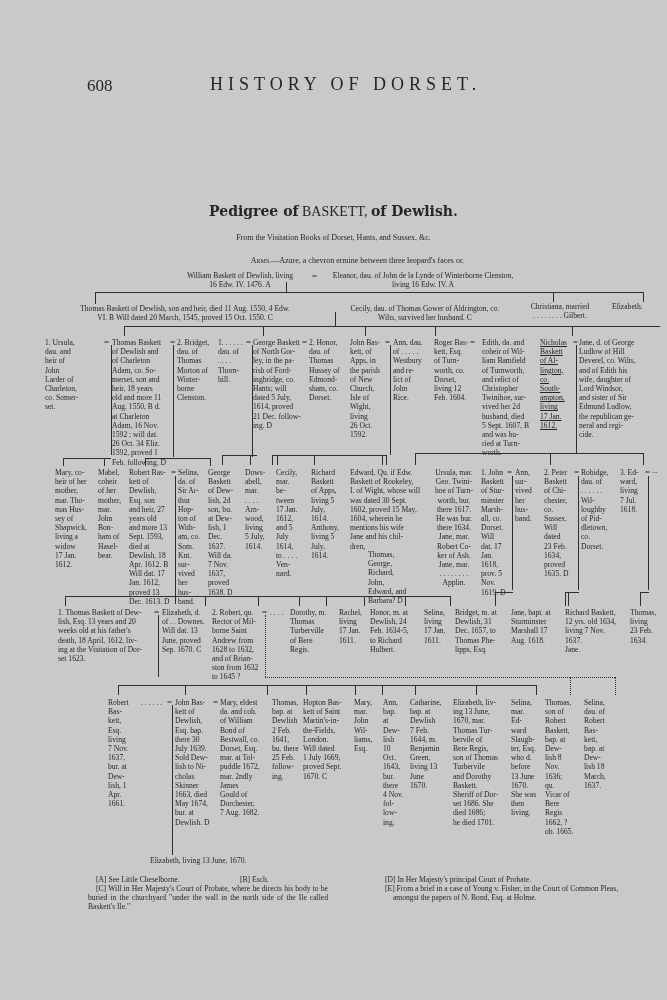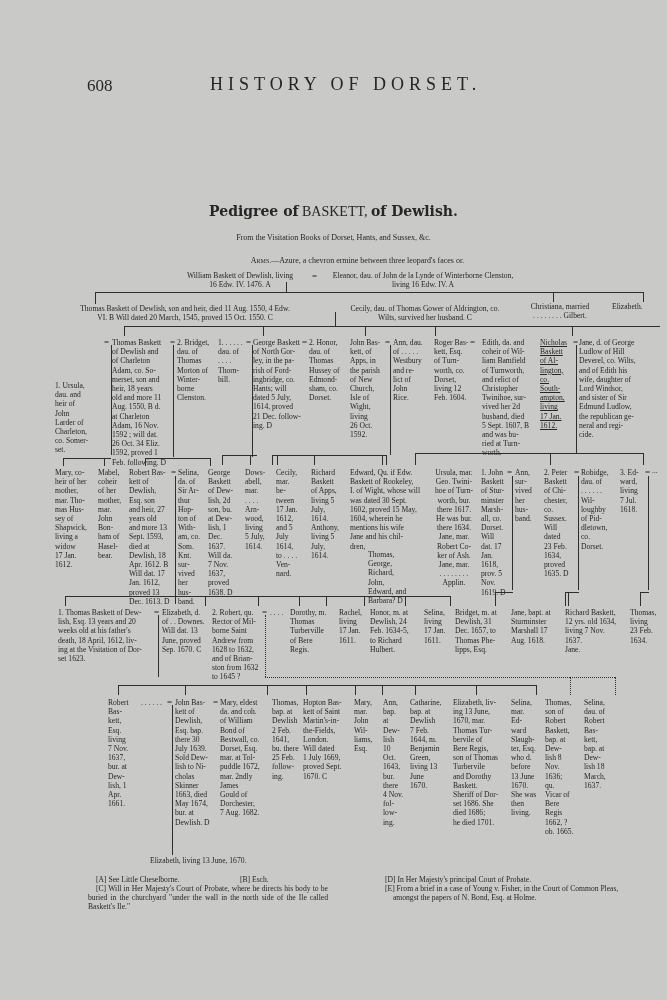--- a/index.html
+++ b/index.html
@@ -63,21 +63,21 @@
 . . . . . . . . Gilbert.</div>
 <div class="t" style="left:612px; top:302px; width:60px;">Elizabeth.</div>
 <div class="ln v" style="left:335px; top:312px; height:14px;"></div>
 <div class="ln h" style="left:124px; top:326px; width:536px;"></div>
 <div class="ln v" style="left:124px; top:326px; height:10px;"></div>
 <div class="ln v" style="left:263px; top:326px; height:10px;"></div>
 <div class="ln v" style="left:365px; top:326px; height:10px;"></div>
 <div class="ln v" style="left:435px; top:326px; height:10px;"></div>
 <div class="ln v" style="left:572px; top:326px; height:10px;"></div>
 
-<div class="t" style="left:55px; top:338px; width:56px;margin-top:43px;">1. Ursula,
+<div class="t" style="left:45px; top:338px; width:56px;">1. Ursula,
 dau. and
 heir of
 John
 Larder of
 Charleton,
 co. Somer-
 set.</div>
 <div class="eq" style="left:104px; top:338px;">=</div>
 <div class="t" style="left:112px; top:338px; width:62px;">Thomas Baskett
 of Dewlish and

